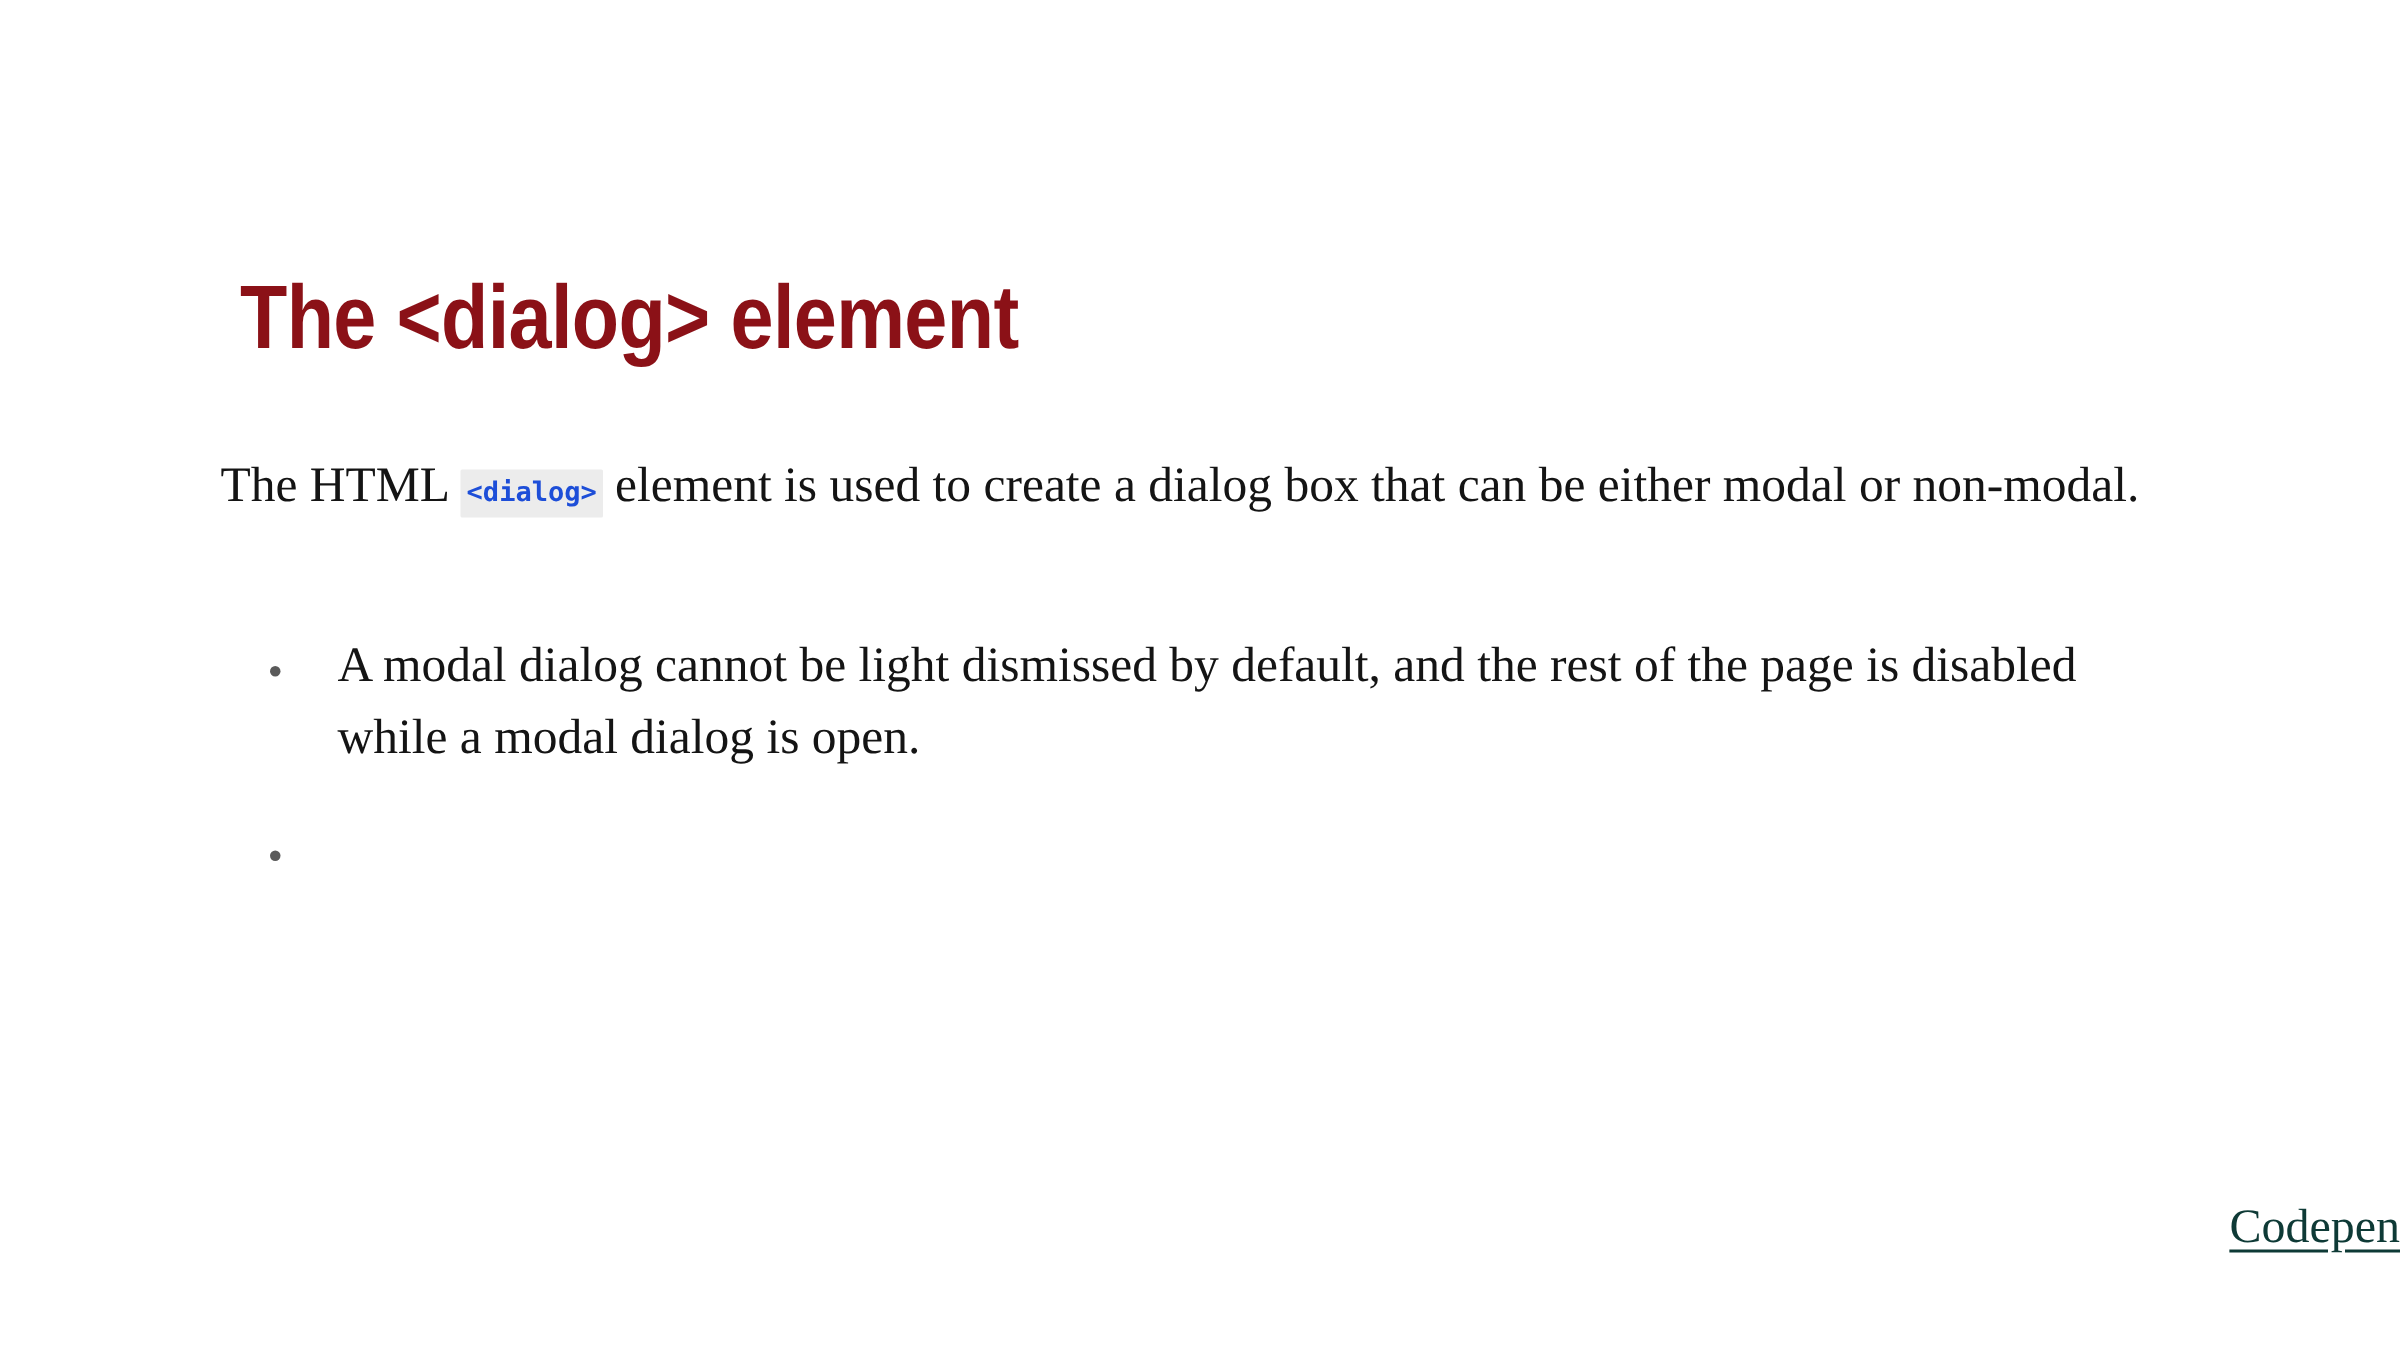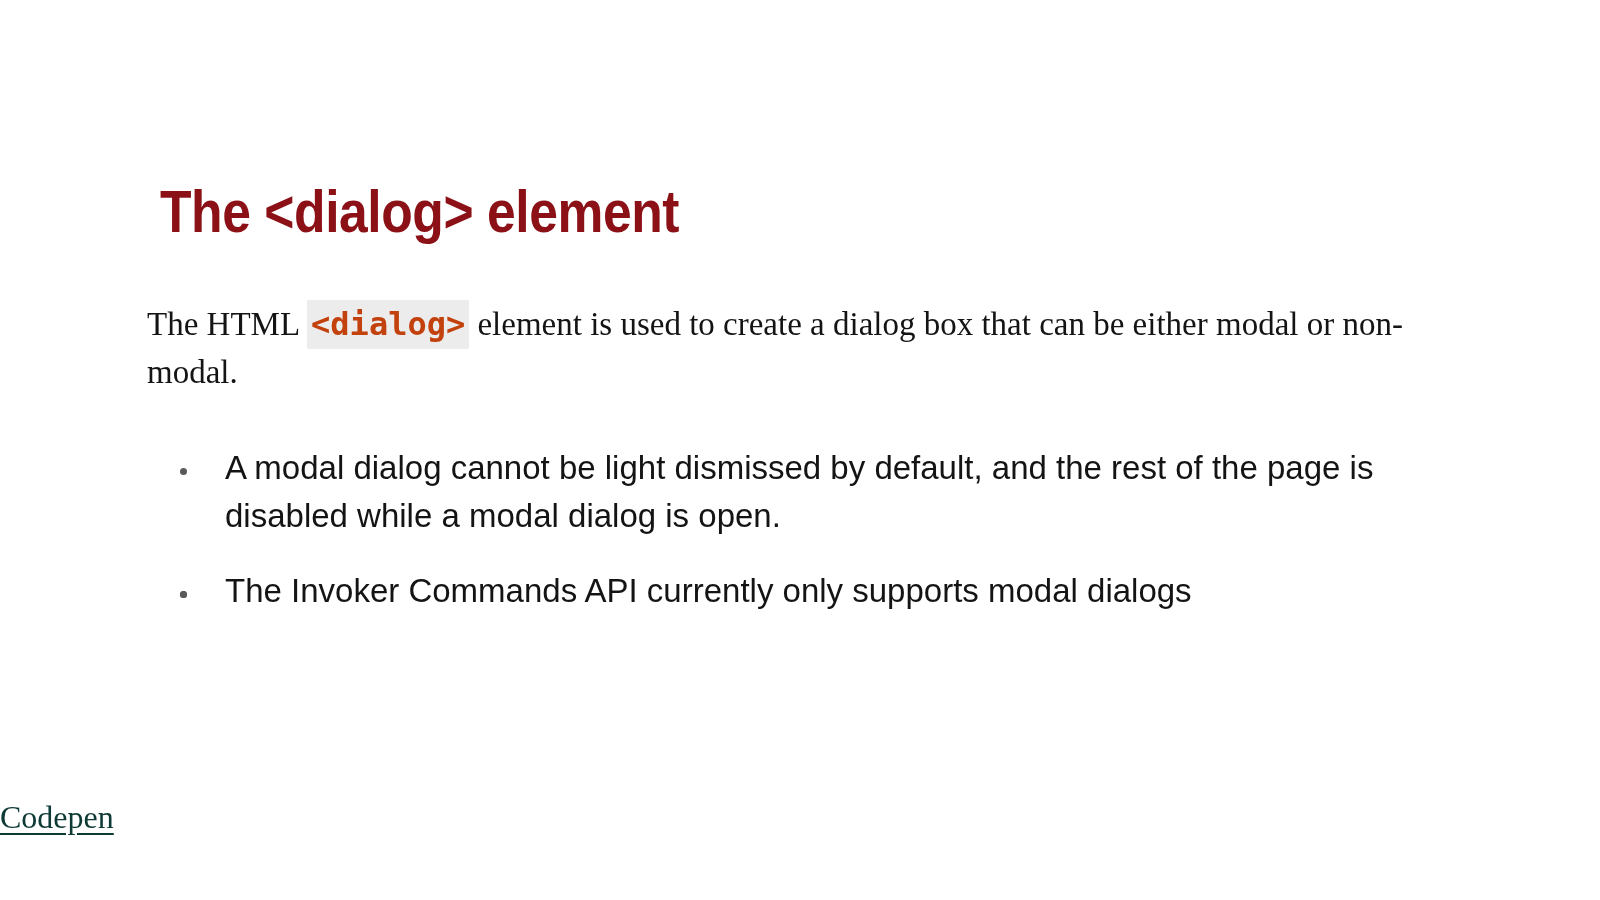--- a/index.html
+++ b/index.html
@@ -49,23 +49,23 @@
     margin: 0;
     font-size: 33px;
     line-height: 1.46;
     color: #141414;
     font-family: "Liberation Serif", "DejaVu Serif", serif;
   }
 
   code.inline-code {
     font-family: "DejaVu Sans Mono", "Liberation Mono", monospace;
     font-weight: 700;
-    font-size: 32px;
+    font-size: 18px;
     background: #ececec;
-    color: #c2410c;
+    color: #1d4ed8;
     padding: 5px 4px 6px 4px;
     border-radius: 1px;
     letter-spacing: 0px;
     white-space: nowrap;
   }
 
   
   .bullets {
     position: absolute;
     left: 147px;
@@ -76,22 +76,21 @@
     list-style: none;
   }
 
   .bullet-item {
     position: relative;
     padding-left: 78px;
     margin-bottom: 27px;
     font-size: 33px;
     line-height: 1.46;
     color: #141414;
-    font-family: Liberation Sans, sans-serif;
-    margin-top: 24px;
+    font-family: Liberation Serif, serif;
   }
 
   .bullet-item:last-child {
     margin-bottom: 0;
   }
 
   .bullet-marker {
     position: absolute;
     left: 33px;
     top: 24px;
@@ -100,21 +99,21 @@
     border-radius: 50%;
     background: #5a5a5a;
   }
 
   
   .footer-link-wrap {
     position: absolute;
     left: 0;
     top: 795px;
     width: 1600px;
-    text-align: left;
+    text-align: right;
   }
 
   .footer-link {
     font-family: "Liberation Serif", "DejaVu Serif", serif;
     font-size: 32px;
     line-height: 1.4;
     color: #0e3a36;
     text-decoration: underline;
     text-decoration-thickness: 2px;
     text-underline-offset: 5px;
@@ -131,23 +130,19 @@
   <p class="intro"><span>The HTML </span><code class="inline-code">&lt;dialog&gt;</code><span> element is used to create a dialog box that can be either modal or non-modal.</span></p>
 
   <ul class="bullets">
     <li class="bullet-item">
       <span class="bullet-marker"></span>
       <span>A modal dialog cannot be light dismissed by default, and the rest of the page is disabled while a modal dialog is open.</span>
     </li>
     <li class="bullet-item">
       <span class="bullet-marker"></span>
     </li>
-    <li class="bullet-item">
-      <span class="bullet-marker"></span>
-      <span>The Invoker Commands API currently only supports modal dialogs</span>
-    </li>
   </ul>
 
   <div class="footer-link-wrap">
     <a class="footer-link" href="#">Codepen</a>
   </div>
 
 </div>
 
 </body></html>

